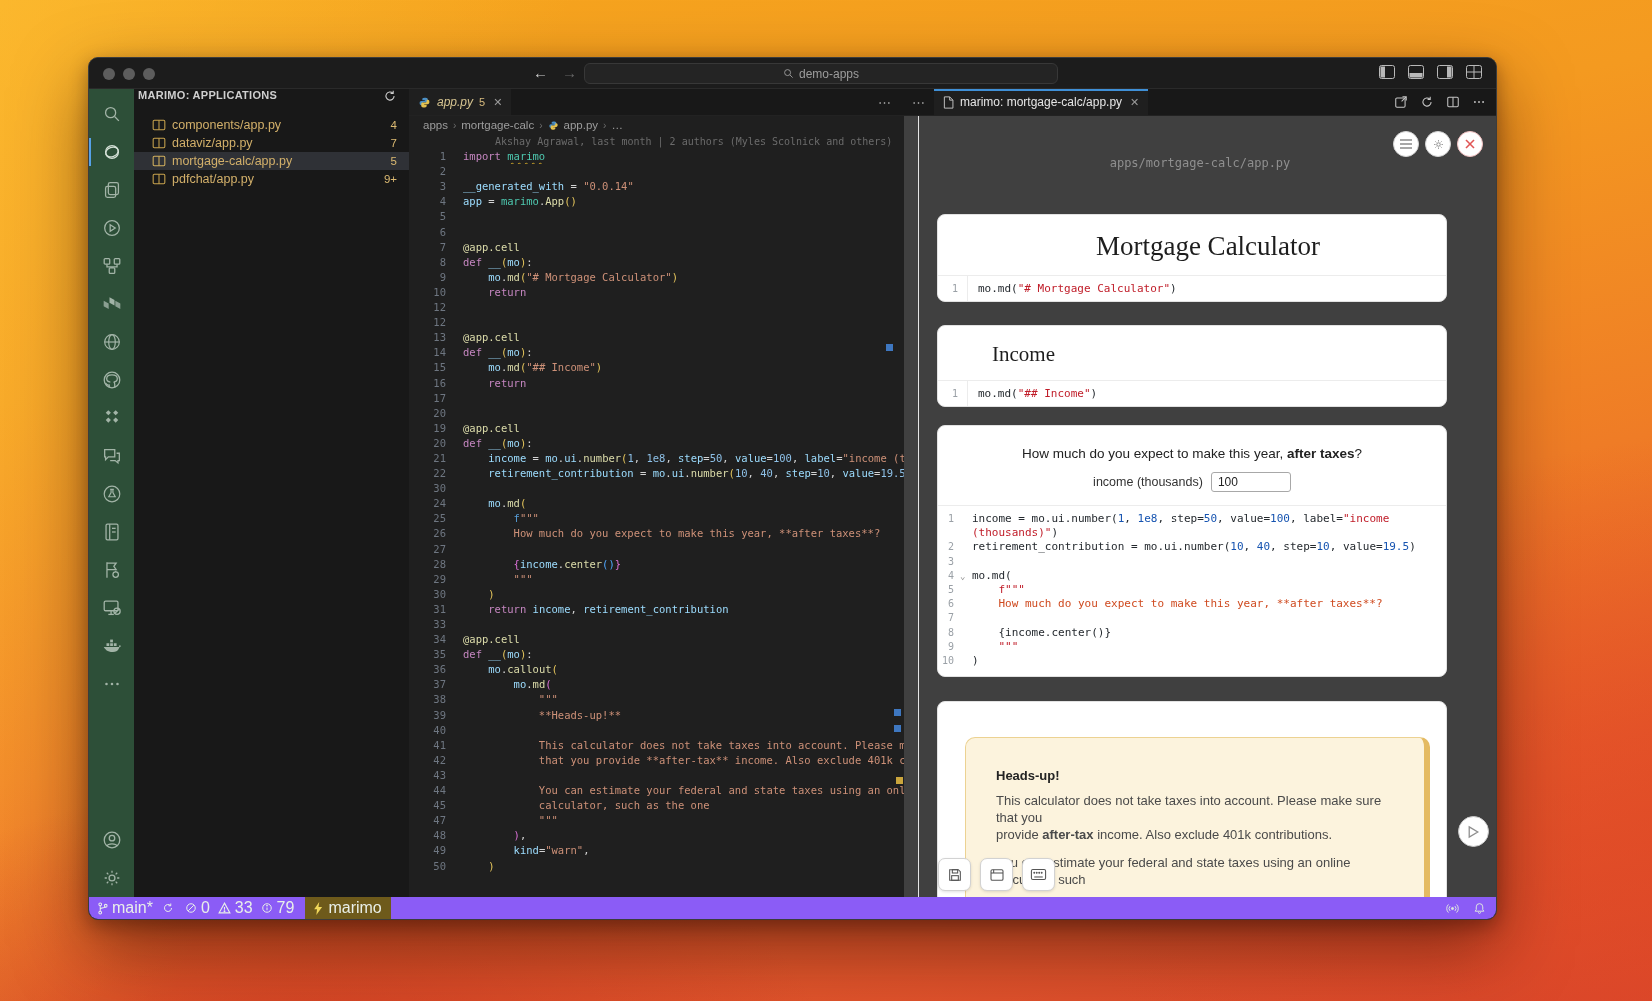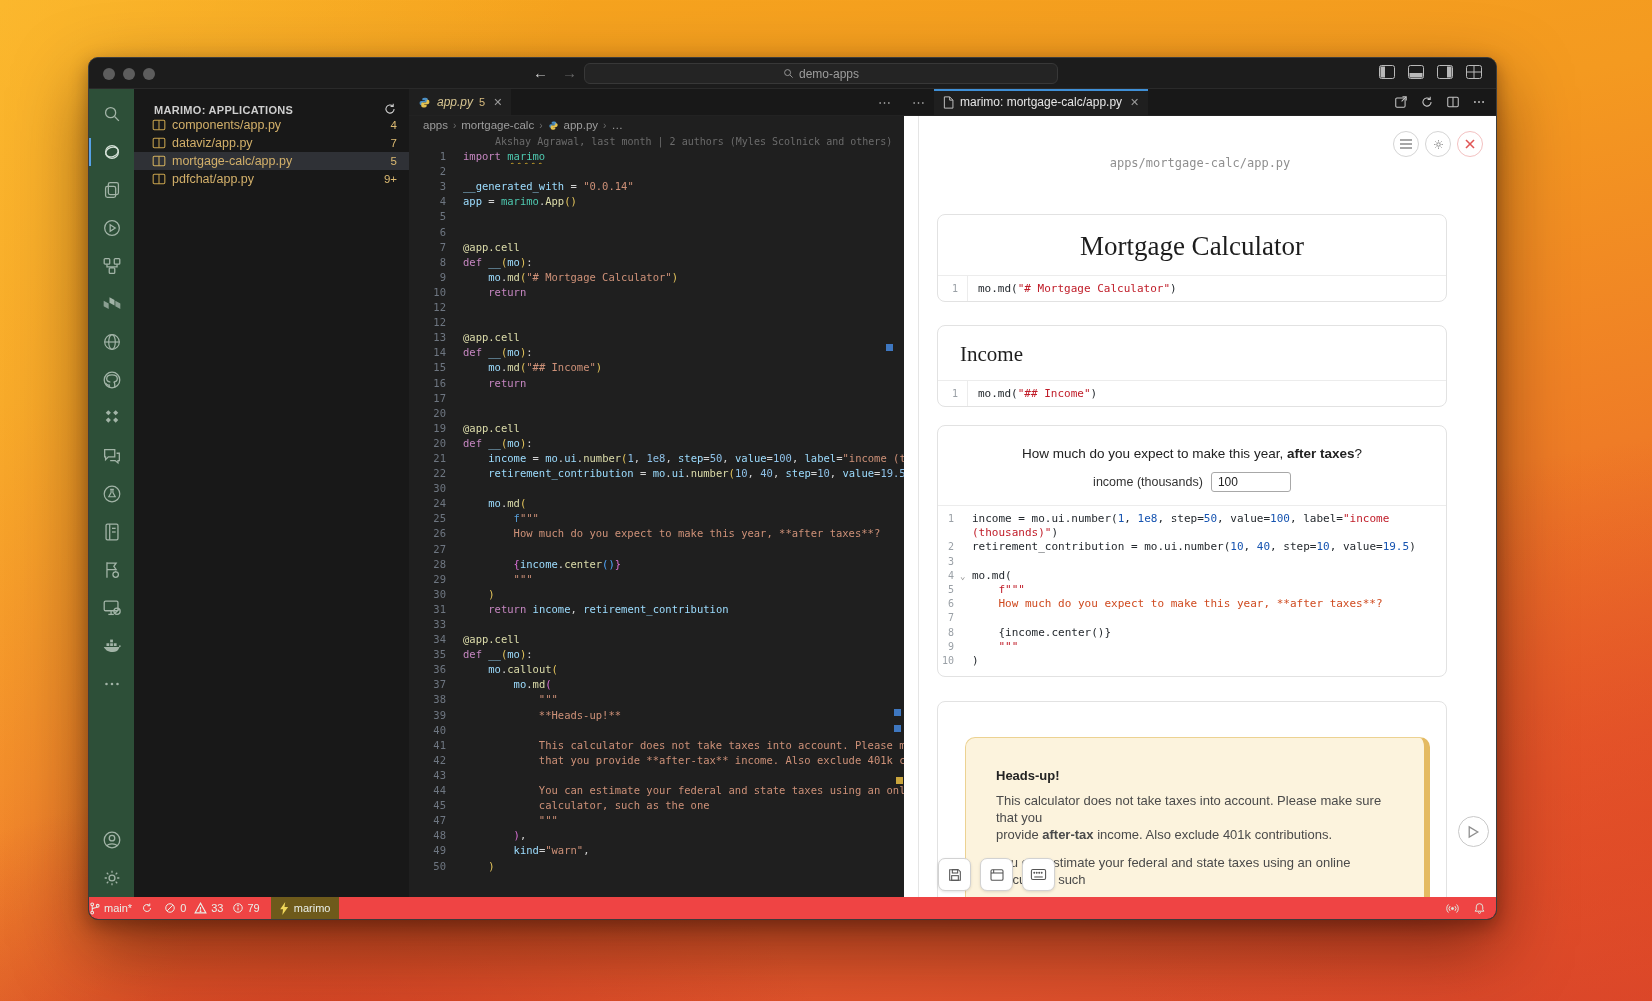--- a/index.html
+++ b/index.html
@@ -41,21 +41,21 @@
   .activitybar{ width:45px; background:#2d4f38; display:flex; flex-direction:column;
     align-items:center; padding-top:6px; flex:0 0 45px; }
   .ab-item{ width:45px; height:38px; display:flex; align-items:center; justify-content:center;
     position:relative; opacity:.85; }
   .ab-item.active{ opacity:1; }
   .ab-item.active::before{ content:""; position:absolute; left:0; top:5px; bottom:5px;
     width:2px; background:#55a1e8; }
   .ab-spacer{ flex:1; }
   
   .sidebar{ width:275px; background:#181818; flex:0 0 275px; color:#cccccc; }
-  .sb-header{ height:27px; display:flex; align-items:flex-end; padding:0 12px 0 20px;
+  .sb-header{ height:27px; display:flex; align-items:flex-start; padding:0 12px 0 4px;
     font-size:11px; font-weight:700; letter-spacing:.3px; color:#cfcfcf;gap:26px; }
   .sb-header .sp{ flex:1; }
   .sb-row{ height:18px; display:flex; align-items:center; padding:0 12px 0 18px;
     font-size:12.5px; color:#d3b06a; gap:6px; }
   .sb-row.selected{ background:#2f3136; }
   .sb-row .sp{ flex:1; }
   .sb-badge{ color:#dcba72; font-size:11.5px; }
   
   .editor-group{ width:495px; flex:0 0 495px; display:flex; flex-direction:column;
     background:#1f1f1f; position:relative; overflow:hidden; }
@@ -82,33 +82,33 @@
   .cl .c{ flex:1; overflow:hidden; }
   .tk-kw{color:#C586C0} .tk-fn{color:#DCDCAA} .tk-v{color:#9CDCFE}
   .tk-s{color:#CE9178} .tk-n{color:#8ec1e8} .tk-m{color:#4EC9B0}
   .tk-p{color:#d4d4d4} .tk-b1{color:#e6c65c} .tk-b2{color:#da70d6}
   .tk-b3{color:#4fa8ff} .tk-fp{color:#569cd6}
   .tk-mu{color:#4EC9B0; text-decoration:underline wavy #c9a227 1px; text-underline-offset:2px;}
   .tk-su{color:#CE9178; text-decoration:underline; }
   .deco{ position:absolute; width:7px; height:7px; }
   
   .preview-group{ flex:1; display:flex; flex-direction:column; min-width:0; background:#181818; }
-  .preview-content{ flex:1; background:#ffffff; position:relative; overflow:hidden;
+  .preview-content{ flex:1; background:#404040; position:relative; overflow:hidden;
     font-family:"Liberation Sans", sans-serif; }
   .pv-line{ position:absolute; left:14px; top:0; bottom:0; width:1px; background:#e5e5e5; }
   .pv-path{ position:absolute; top:40px; left:0; right:0; text-align:center;
     font-family:"DejaVu Sans Mono", monospace; font-size:12px; color:#8f8f8f; }
   .pv-circles{ position:absolute; top:15px; right:13px; display:flex; gap:6px; }
   .pv-circle{ width:26px; height:26px; border-radius:50%; border:1px solid #d5d5d5;
     display:flex; align-items:center; justify-content:center; color:#7a7a7a; background:#fff; }
   .pv-circle.red{ border-color:#f3c1c1; color:#e05656; }
   .card{ position:absolute; left:33px; width:510px; background:#fff;
     border:1px solid #e2e2e2; border-radius:8px; overflow:hidden; }
   .card-head{ padding:16px 20px 13px; }
-  .serif{ font-family:"Liberation Serif", serif; color:#1d1d1d; }
+  .serif{ font-family:"Liberation Serif", serif; color:#1d1d1d;margin-left:32px; }
   .cell-code{ border-top:1px solid #ececec; display:flex; align-items:center; min-height:26px;
     font-family:"DejaVu Sans Mono", monospace; font-size:11px; }
   .cell-code .g{ width:30px; flex:0 0 30px; text-align:right; padding-right:9px;
     color:#9aa0a6; font-size:10px; border-right:1px solid #ececec; align-self:stretch;
     display:flex; align-items:center; justify-content:flex-end; }
   .cell-code .c{ padding-left:10px; }
   .tk-pk{color:#24292e} .tk-ps{color:#c01c28} .tk-pn{color:#1553b0} .tk-mk{color:#cf4a1f}
   .pv-codeblock{ border-top:1px solid #ececec; padding:6px 0 8px;
     font-family:"DejaVu Sans Mono", monospace; font-size:11px; line-height:14.2px; }
   .pv-codeblock .cl{ height:14.2px; }
@@ -126,22 +126,22 @@
     border-radius:10px; padding:30px 30px 0; color:#4a4a4a; font-size:13px; }
   .callout .ttl{ font-weight:700; color:#232323; margin-bottom:9px; }
   .callout p{ line-height:17px; margin-bottom:11px; }
   .fab{ position:absolute; width:33px; height:33px; background:#fff; border:1px solid #d2d2d2;
     border-radius:7px; display:flex; align-items:center; justify-content:center;
     box-shadow:0 1px 3px rgba(0,0,0,.12); }
   .playbtn{ position:absolute; width:31px; height:31px; border:1px solid #c9c9c9;
     border-radius:50%; background:#fff; display:flex; align-items:center; justify-content:center;
     color:#8f8f8f; font-size:12px; }
   
-  .statusbar{ height:22px; background:#ef4444; flex:0 0 22px; display:flex; align-items:center;
-    color:#e9efe9; font-size:11px; padding-left:0; position:relative; }
+  .statusbar{ height:22px; background:#8b5cf6; flex:0 0 22px; display:flex; align-items:center;
+    color:#e9efe9; font-size:16px; padding-left:8px; position:relative; }
   .sb-item{ display:flex; align-items:center; gap:4px; margin-right:11px; }
   .sb-chip{ background:#6e5a1b; height:22px; display:flex; align-items:center; gap:5px;
     padding:0 9px; }
   .sb-right{ position:absolute; right:10px; top:0; height:22px; display:flex; gap:14px;
     align-items:center; }
   svg{ overflow:visible; }
 </style>
 </head>
 <body>
 

